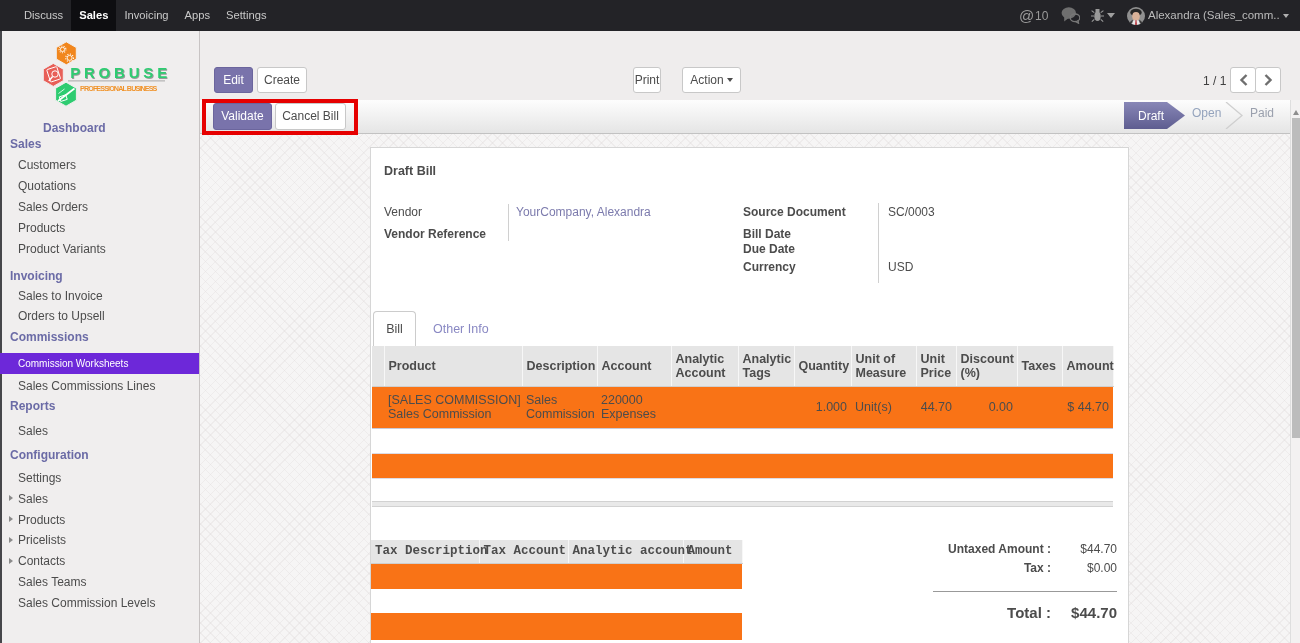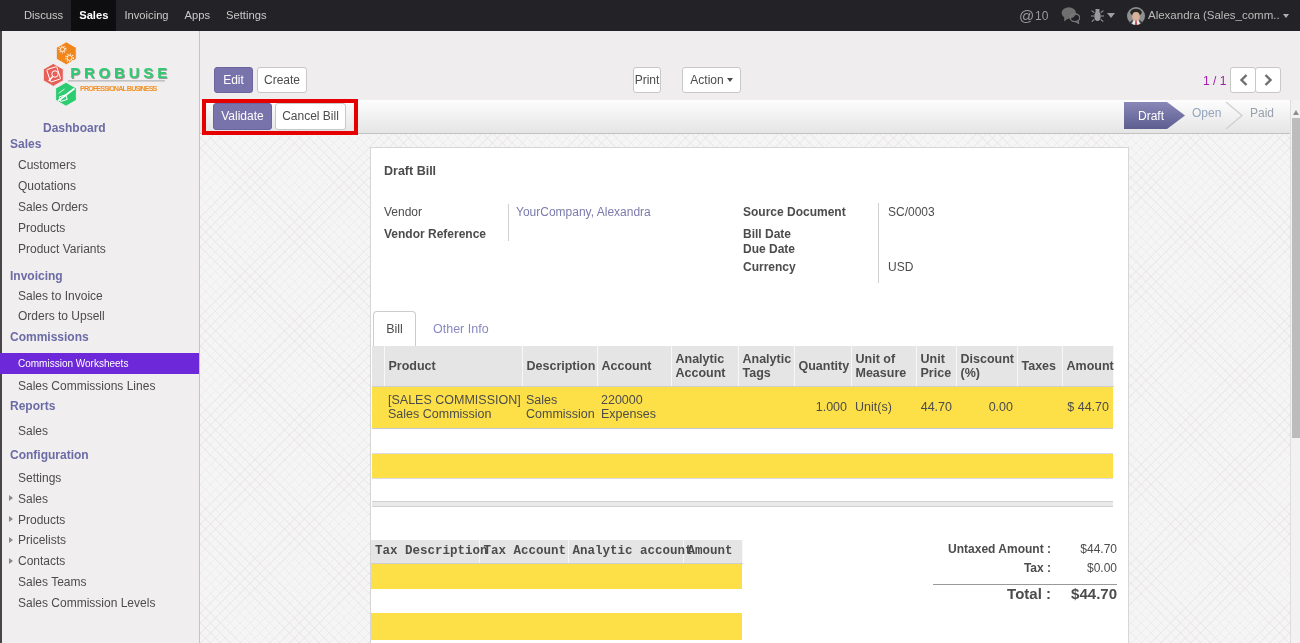--- a/index.html
+++ b/index.html
@@ -36,21 +36,21 @@
   background-color:#f6f5f5;
   background-image:repeating-linear-gradient(45deg, rgba(223,218,218,0.34) 0 1px, transparent 1px 7px),
                    repeating-linear-gradient(-45deg, rgba(223,218,218,0.34) 0 1px, transparent 1px 7px);
 }
 #sheet { position:absolute; left:170px; top:13px; width:759px; height:596px; background:#fff; border:1px solid #d6d6d6; }
 
 #scroll { position:absolute; left:1090px; top:69px; width:10px; height:543px; background:#f3f1f1; border-left:1px solid #dedede; }
 #scroll .thumb { position:absolute; left:1px; top:18px; width:9px; height:320px; background:#bcbcbc; }
 #scroll .up { position:absolute; left:1.5px; top:10px; width:0; height:0; border-bottom:5px solid #8d8d8d; border-left:3.5px solid transparent; border-right:3.5px solid transparent; }
 
-.lavrow { background:#fde047; }
+.lavrow { background:#f97316; }
 table.list { border-collapse:collapse; table-layout:fixed; }
 table.list th { background:#e5e5e5; font-weight:bold; text-align:left; font-size:12.5px; color:#4c4c4c; border-right:1px solid #f7f7f7; border-bottom:1px solid #cfcfcf; padding:2px 4px; vertical-align:middle; white-space:normal; }
 table.list td { font-size:12.5px; color:#4c4c4c; padding:2px 4px; vertical-align:middle; }
 </style>
 </head>
 <body>
 
 <div id="nav">
   <div class="menu">
     <div class="mi">Discuss</div>
@@ -153,21 +153,21 @@
   <div class="itm" style="top:523px;">Contacts</div>
   <div class="itm" style="top:544px;">Sales Teams</div>
   <div class="itm" style="top:565px;">Sales Commission Levels</div>
 </div>
 
 <div id="content">
   <div class="btn purple" style="left:14px; top:36px; width:39px;">Edit</div>
   <div class="btn" style="left:57px; top:36px; width:50px;">Create</div>
   <div class="btn" style="left:433px; top:36px; width:28px;">Print<span class="dcar"></span></div>
   <div class="btn" style="left:482px; top:36px; width:59px;">Action<span class="dcar"></span></div>
-  <div class="abs" style="left:1003px; top:43px; font-size:12px; color:#a21caf;">1 / 1</div>
+  <div class="abs" style="left:1003px; top:43px; font-size:12px; color:#404040;">1 / 1</div>
   <div class="btn" style="left:1030px; top:36px; width:26px;"><svg width="9" height="12" style="margin-top:6px;">
         <path d="M7.5 1 L2.5 6 L7.5 11" stroke="#6f6f6f" stroke-width="2.4" fill="none"></path>
       </svg></div>
   <div class="btn" style="left:1055px; top:36px; width:26px;"><svg width="9" height="12" style="margin-top:6px;">
         <path d="M1.5 1 L6.5 6 L1.5 11" stroke="#6f6f6f" stroke-width="2.4" fill="none"></path>
       </svg></div>
 
   <div id="statusbar">
     <div id="redbox"></div>
     <div class="btn purple" style="left:13px; top:3px; width:59px; height:27px; line-height:25px; z-index:6;">Validate</div>
@@ -299,21 +299,21 @@
 
       <div class="abs" style="left:562px; top:393px; width:184px;">
         <div style="overflow:hidden; line-height:16px;">
             <span style="float:left; width:118px; text-align:right; font-weight:bold;">Untaxed Amount :</span>
             <span style="float:right;">$44.70</span>
           </div>
         <div style="overflow:hidden; line-height:16px; margin-top:3px;">
             <span style="float:left; width:118px; text-align:right; font-weight:bold;">Tax :</span>
             <span style="float:right;">$0.00</span>
           </div>
-        <div style="border-top:1px solid #999; margin-top:8px; padding-top:0; overflow:hidden; line-height:18px; font-size:15px; font-weight:bold;">
+        <div style="border-top:1px solid #999; margin-top:15px; padding-top:12px; overflow:hidden; line-height:18px; font-size:15px; font-weight:bold;">
             <span style="float:left; width:118px; text-align:right;">Total :</span>
             <span style="float:right;">$44.70</span>
           </div>
       </div>
     </div>
   </div>
 
   <div id="scroll">
     <div class="up"></div>
     <div class="thumb"></div>

